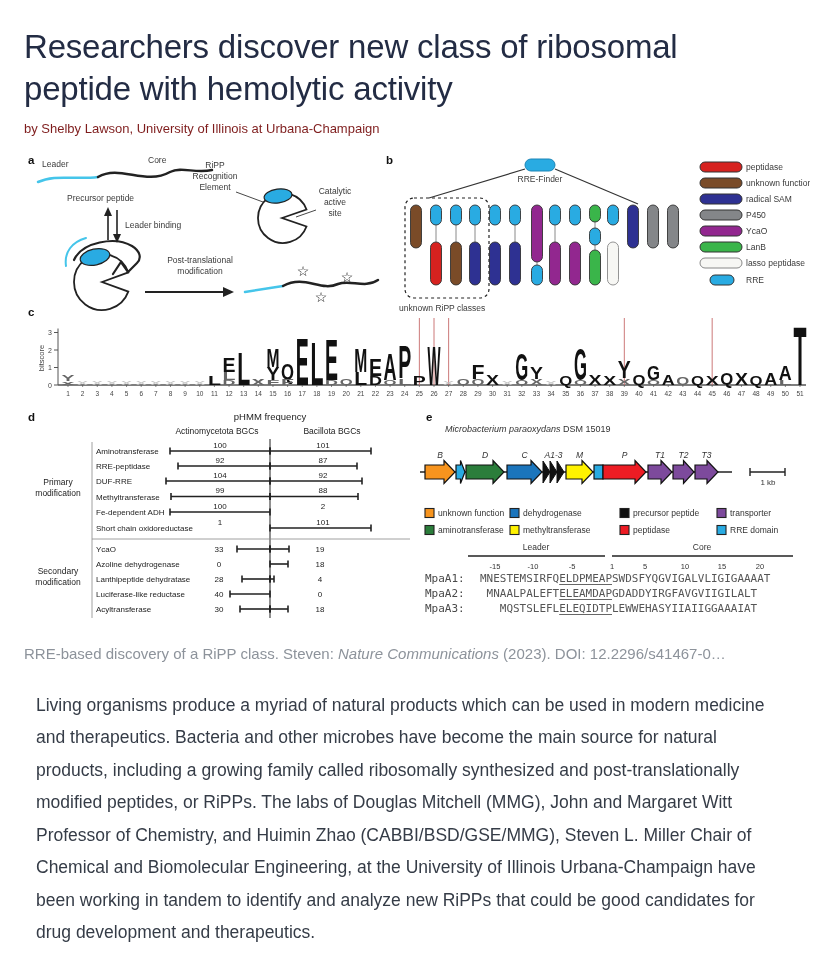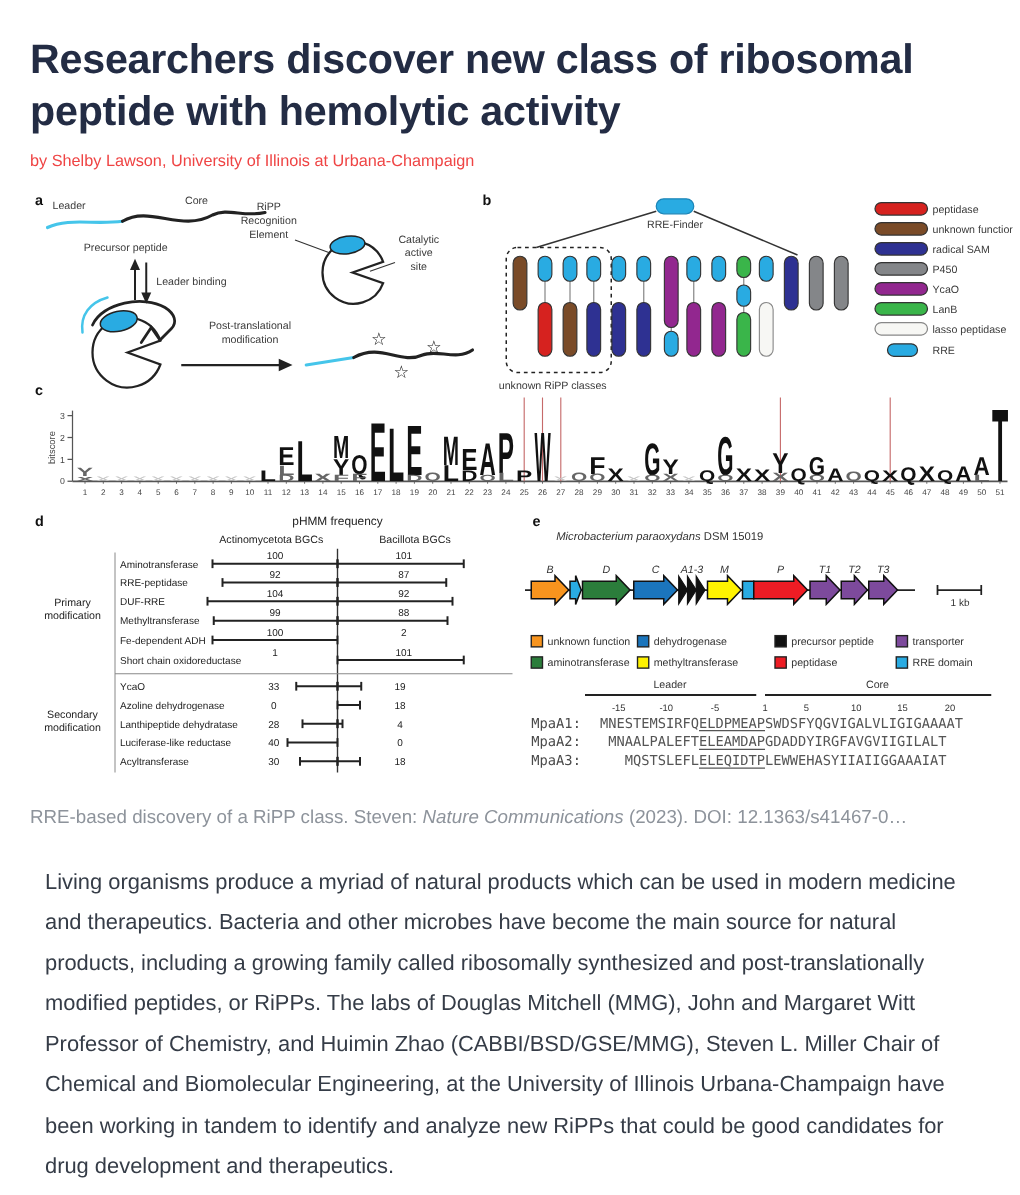--- a/index.html
+++ b/index.html
@@ -1,19 +1,19 @@
 <!DOCTYPE html>
 <html><head>
 <meta charset="utf-8">
 <style>
   html,body{margin:0;padding:0;background:#fff;}
   body{width:816px;font-family:"Liberation Sans",sans-serif;}
   .article{padding:22px 24px 14px 24px;}
-  .title{font-size:33px;font-weight:bold;color:#232c44;line-height:1.26;margin:4px 0 12px 0;max-width:724px;letter-spacing:-0.2px;}
-  .byline{font-size:13px;color:#ef4444;margin:0 0 14px 0;}
+  .title{font-size:33px;font-weight:normal;color:#232c44;line-height:1.26;margin:4px 0 12px 0;max-width:724px;letter-spacing:-0.2px;}
+  .byline{font-size:13px;color:#7f1d1d;margin:0 0 14px 0;}
   .figwrap{margin:0 0 6px -4px;}
   .figwrap svg{display:block;}
   .caption{font-size:15px;color:#8d939b;line-height:1.45;margin:8px 0 24px 0;max-width:780px;}
   .caption i{margin-top:32px;}
   .bodytext{font-size:17.5px;color:#353c47;line-height:32.5px;margin:12px;max-width:772px;}
   text{font-family:"Liberation Sans",sans-serif;}
   .mono{font-family:"DejaVu Sans Mono","Liberation Mono",monospace;}
 </style>
 </head>
 <body>
@@ -503,16 +503,16 @@
             <text x="592" y="447" font-size="11" fill="#555" class="mono" textLength="145.2" lengthAdjust="spacingAndGlyphs">GDADDYIRGFAVGVIIGILALT</text>
             <text x="405" y="462" font-size="11" fill="#4a4a4a" class="mono">MpaA3:</text>
             <text x="479.8" y="462" font-size="11" fill="#555" class="mono" textLength="112.19999999999999" lengthAdjust="spacingAndGlyphs">MQSTSLEFLELEQIDTP</text>
             <line x1="539.2" y1="464.5" x2="592" y2="464.5" stroke="#555" stroke-width="0.9"></line>
             <text x="592" y="462" font-size="11" fill="#555" class="mono" textLength="145.2" lengthAdjust="spacingAndGlyphs">LEWWEHASYIIAIIGGAAAIAT</text>
           </g>
       </g>
     </svg>
   </div>
 
-  <div class="caption"><span>RRE-based discovery of a RiPP class. Steven: </span><i>Nature Communications</i><span> (2023). DOI: 12.1363/s41467-0…</span></div>
+  <div class="caption"><span>RRE-based discovery of a RiPP class. Steven: </span><i>Nature Communications</i><span> (2023). DOI: 12.2296/s41467-0…</span></div>
 
   <p class="bodytext">Living organisms produce a myriad of natural products which can be used in modern medicine and therapeutics. Bacteria and other microbes have become the main source for natural products, including a growing family called ribosomally synthesized and post-translationally modified peptides, or RiPPs. The labs of Douglas Mitchell (MMG), John and Margaret Witt Professor of Chemistry, and Huimin Zhao (CABBI/BSD/GSE/MMG), Steven L. Miller Chair of Chemical and Biomolecular Engineering, at the University of Illinois Urbana-Champaign have been working in tandem to identify and analyze new RiPPs that could be good candidates for drug development and therapeutics.</p>
 </div>
 
 </body></html>

